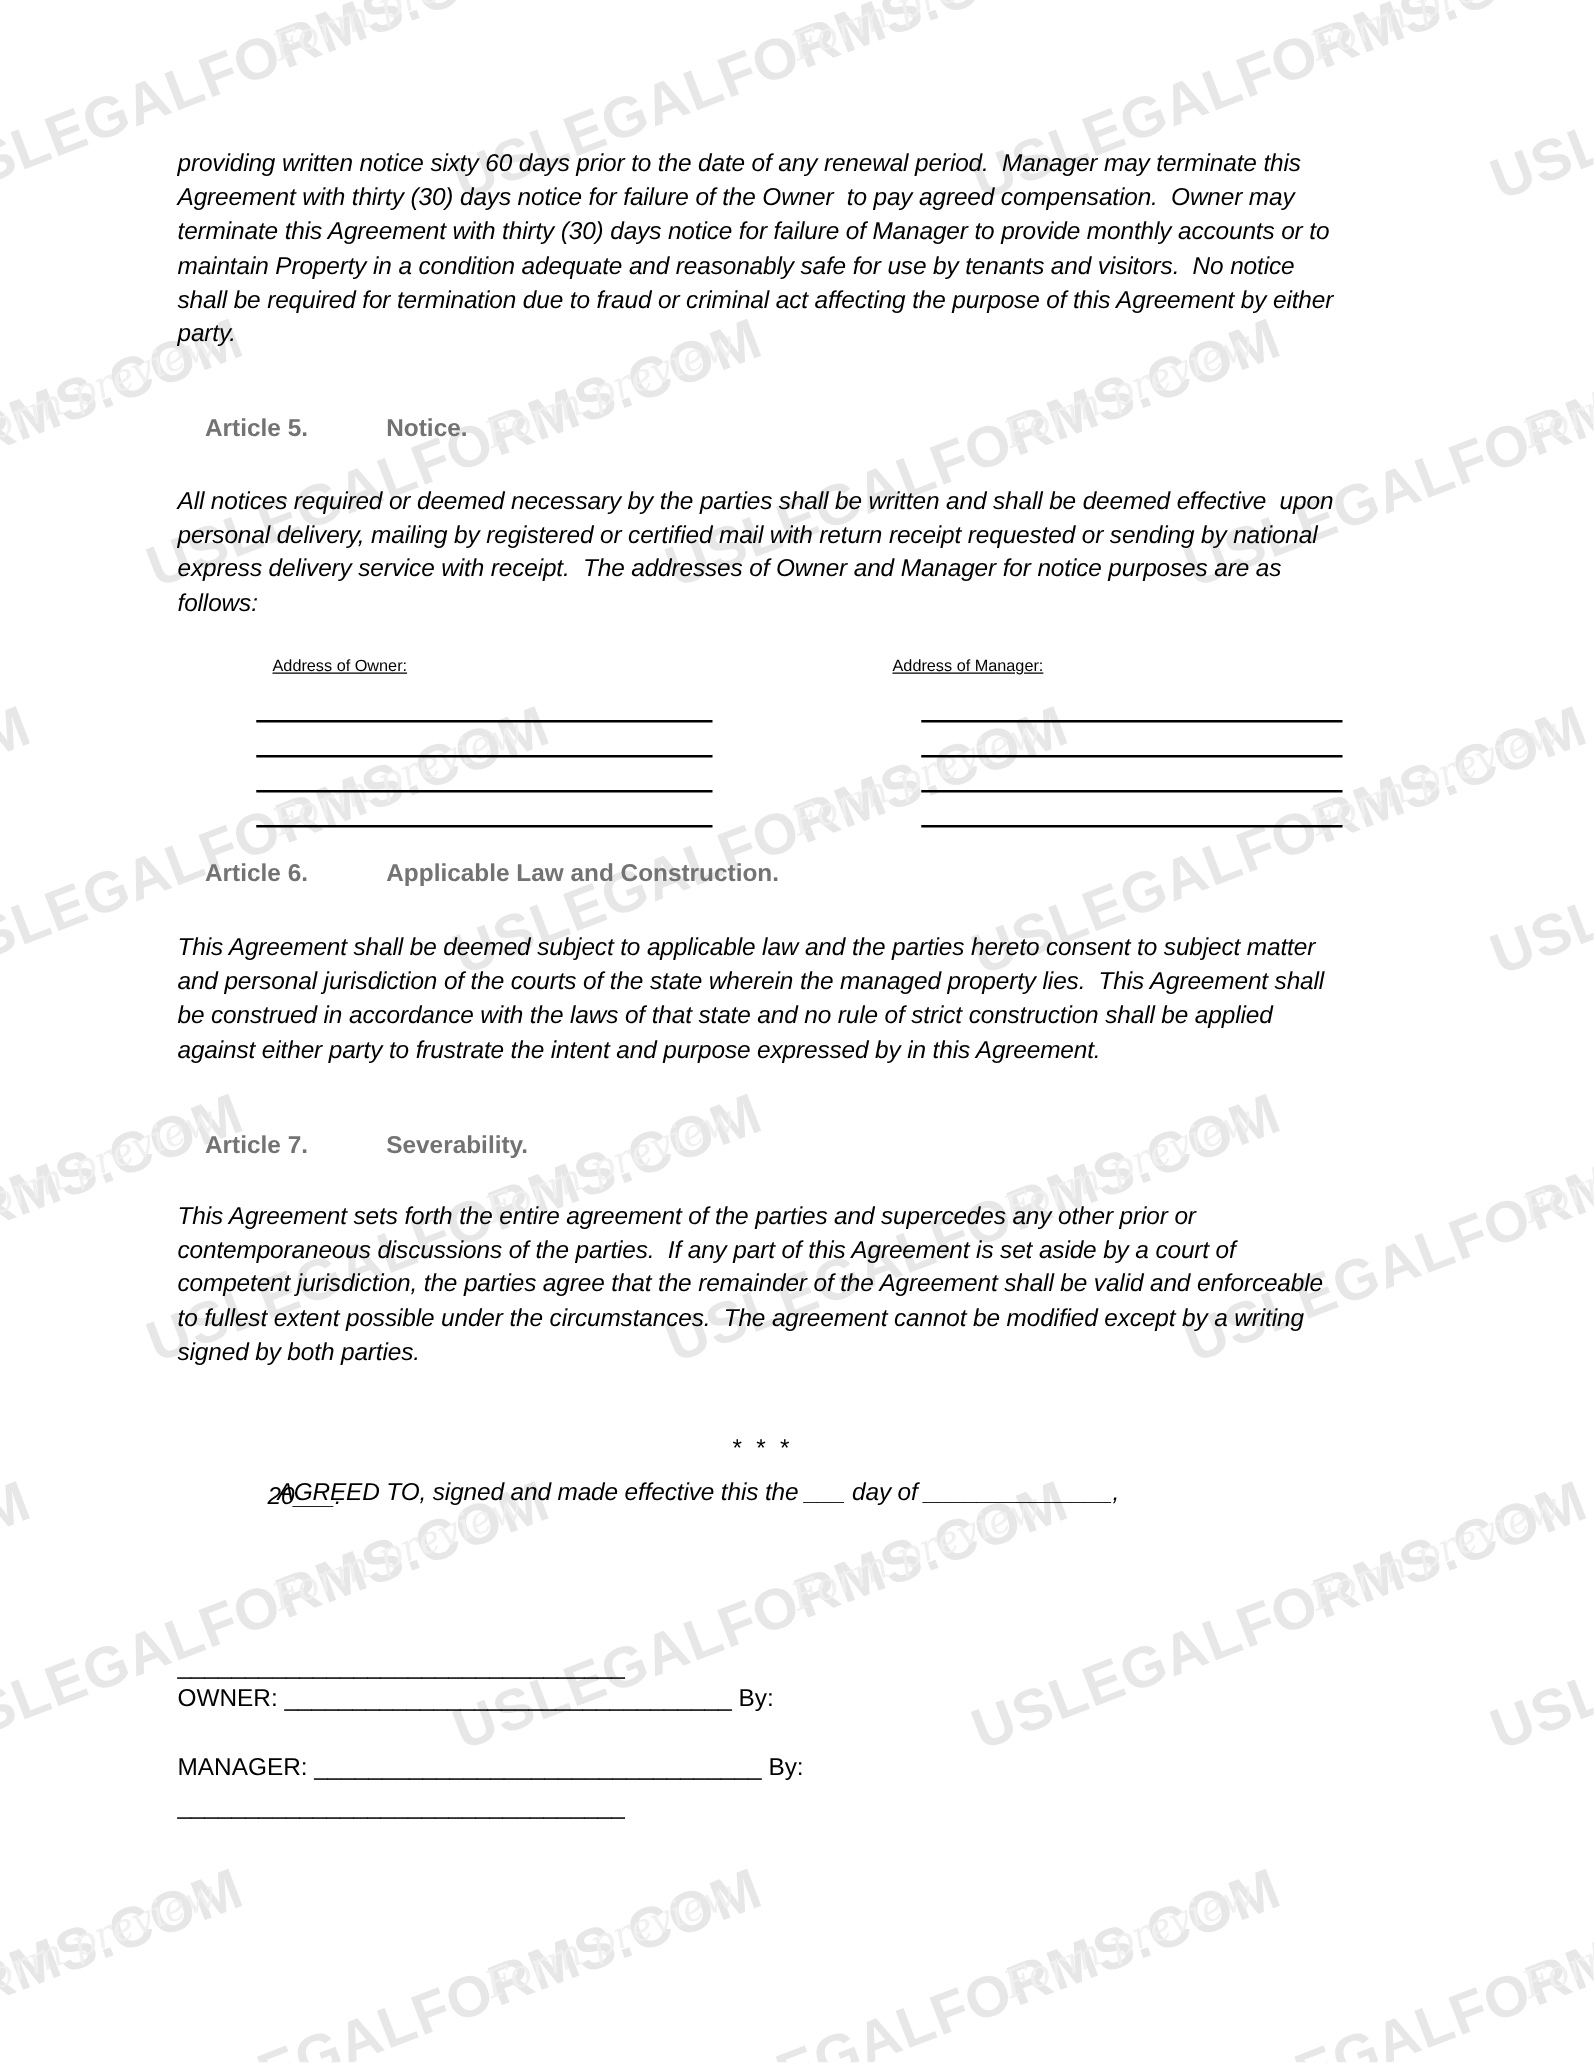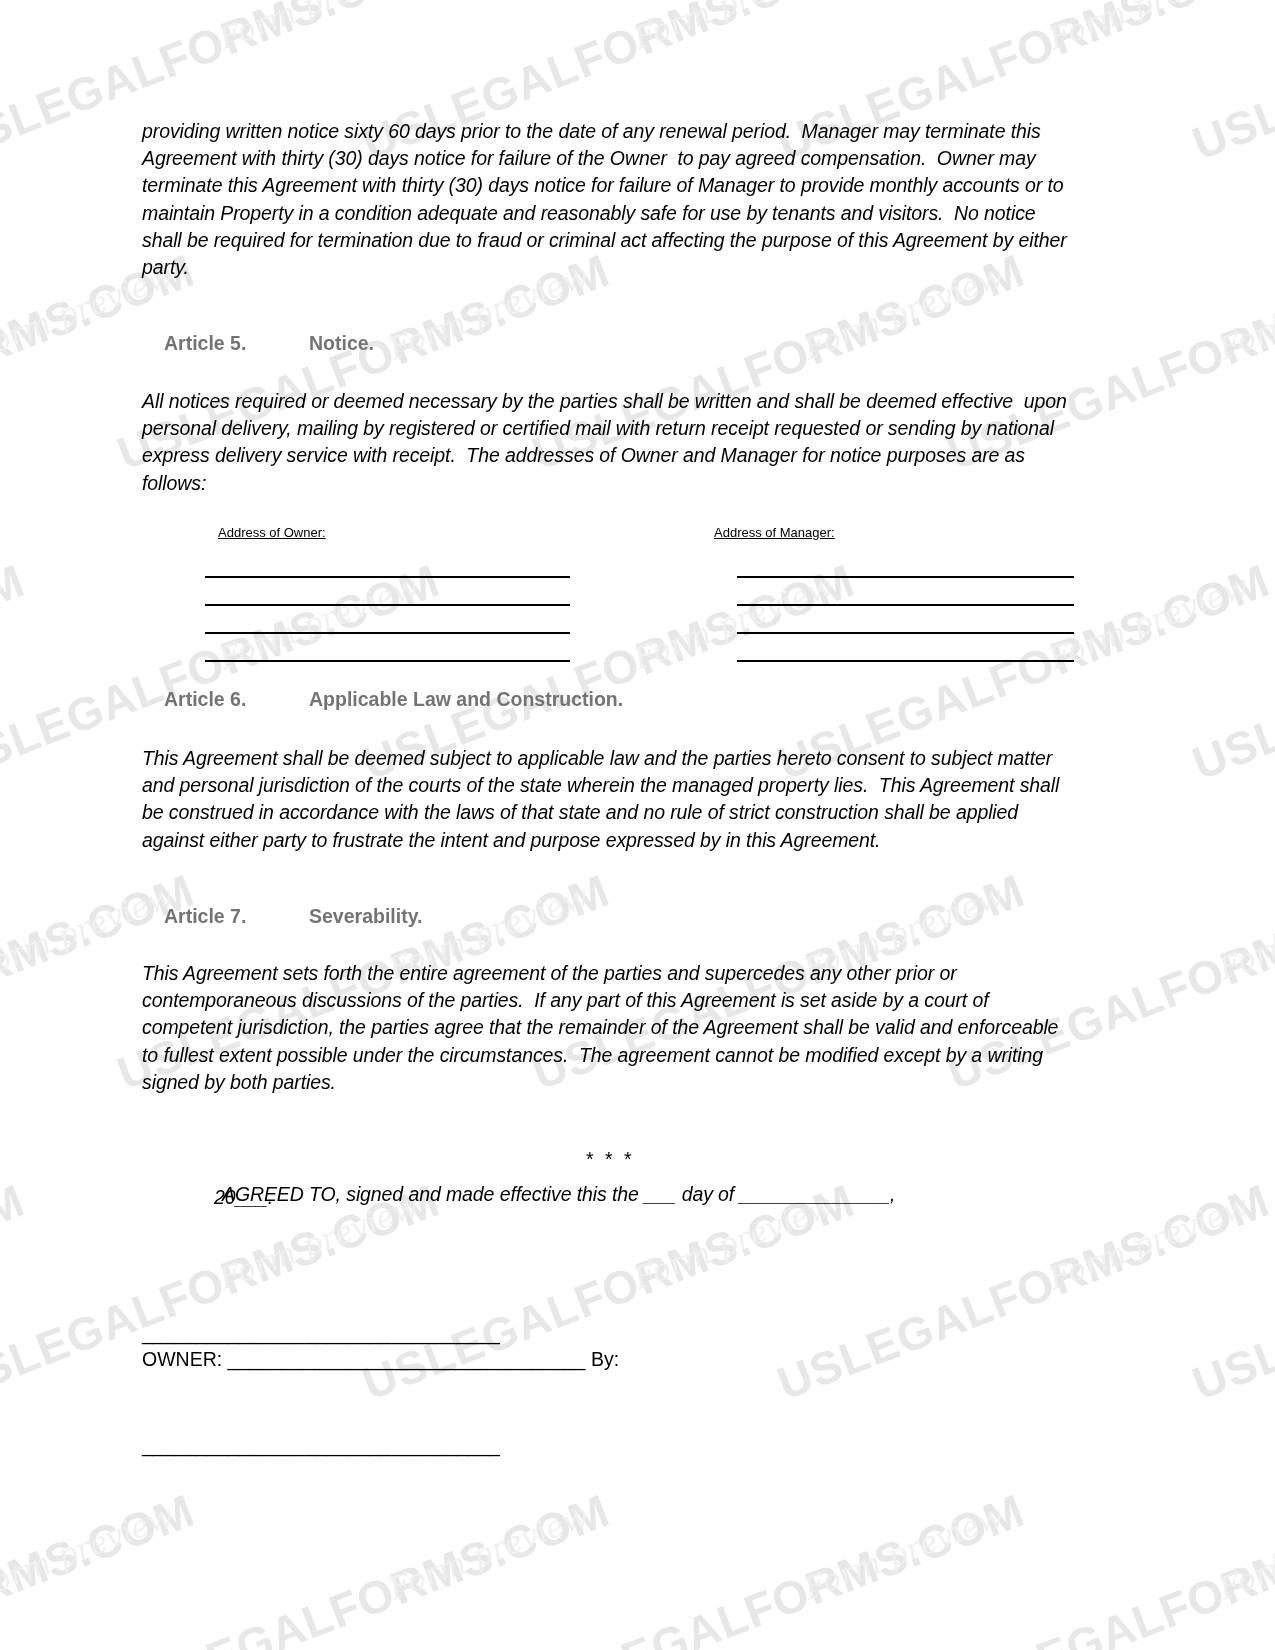--- a/index.html
+++ b/index.html
@@ -267,17 +267,18 @@
     <div class="para" style="top:960px;">This Agreement sets forth the entire agreement of the parties and supercedes any other prior or contemporaneous discussions of the parties.  If any part of this Agreement is set aside by a court of competent jurisdiction, the parties agree that the remainder of the Agreement shall be valid and enforceable to fullest extent possible under the circumstances.  The agreement cannot be modified except by a writing signed by both parties.</div>
 
     <div class="stars" style="left:586px; top:1148px;">* * *</div>
 
     <div class="para" style="left:222px; top:1181px; width:830px;">AGREED TO, signed and made effective this the ___ day of ______________,</div>
     <div class="para" style="left:214px; top:1184px; width:830px;">20___.</div>
 
     <div class="sig-line" style="left:142px; top:1348px;">OWNER: _________________________________ By:</div>
     <div class="sig-line" style="left:142px; top:1322px;">_________________________________</div>
 
+    <div class="sig-line" style="left:142px; top:1403px;">MANAGER: _________________________________ By:</div>
     <div class="sig-line" style="left:142px; top:1434px;">_________________________________</div>
 
 
   </div>
 </div>
 
 </body></html>

